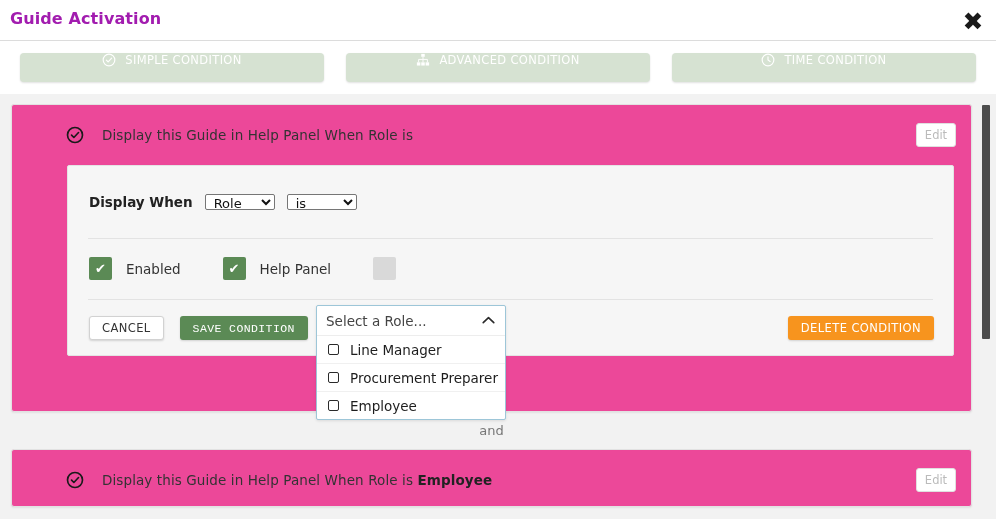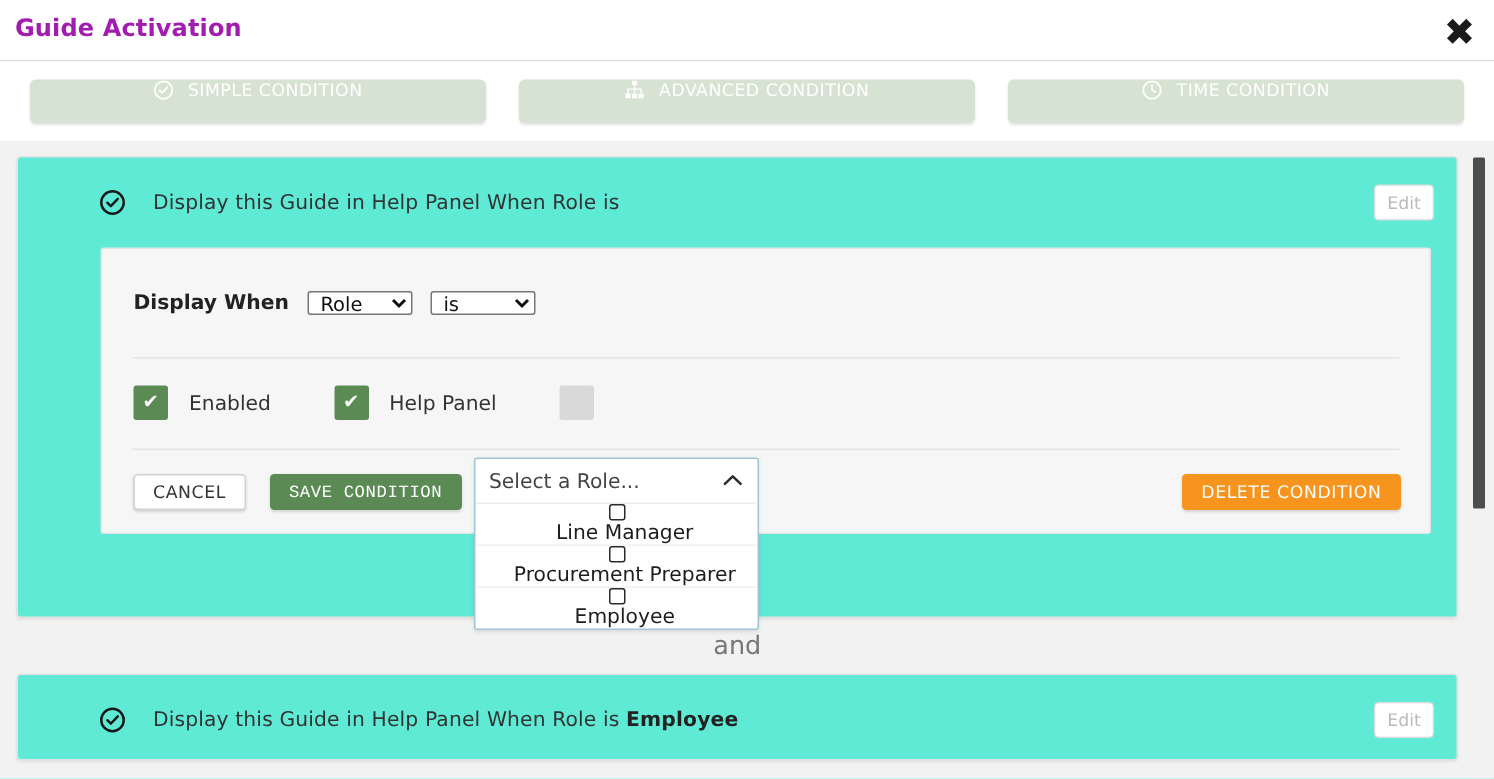--- a/index.html
+++ b/index.html
@@ -109,21 +109,21 @@
     width: 8px;
     height: 234px;
     background: #4d4d4d;
     border-radius: 1px;
     cursor: pointer;
   }
 
   
   .condition-card {
     position: relative;
-    background: #5eead4;
+    background: #ec4899;
     border: 1px solid #e2e2e2;
     border-radius: 3px;
     box-shadow: 0 1px 2px rgba(0,0,0,0.07);
     box-sizing: border-box;
     margin-right: 13px;
     padding-left: 36px;
   }
   .card-top {
     height: 308px;
   }
@@ -338,41 +338,40 @@
   }
   .role-opt {
     height: 27px;
     display: flex;
     align-items: center;
     padding-left: 11px;
     font-size: 13.5px;
     color: #1d1d1d;
     cursor: pointer;
     border-bottom: 1px solid #f0f0f0;
-    flex-direction: column;
   }
   .role-opt:last-child { border-bottom: none; }
   .opt-box {
     width: 11px;
     height: 11px;
     border: 1px solid #2a2a2a;
     border-radius: 2px;
     background: #fff;
     margin-right: 11px;
     flex: 0 0 11px;
     box-sizing: border-box;
   }
 
   
   .and-sep {
     height: 37px;
     display: flex;
     align-items: center;
     justify-content: center;
-    font-size: 17px;
+    font-size: 13px;
     color: #777777;
     margin-right: 13px;
   }
 </style>
 </head>
 <body>
 
 <div class="modal-header">
   <div class="modal-title">Guide Activation</div>
   <div class="close-btn">✖</div>

